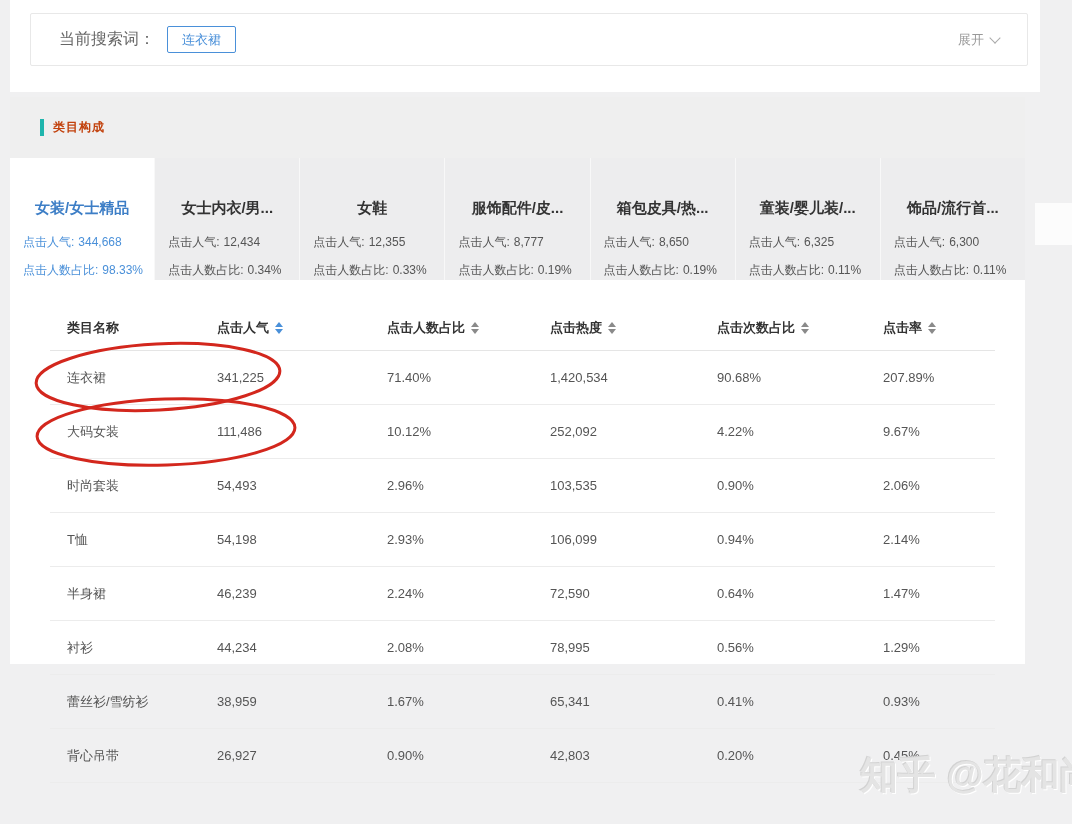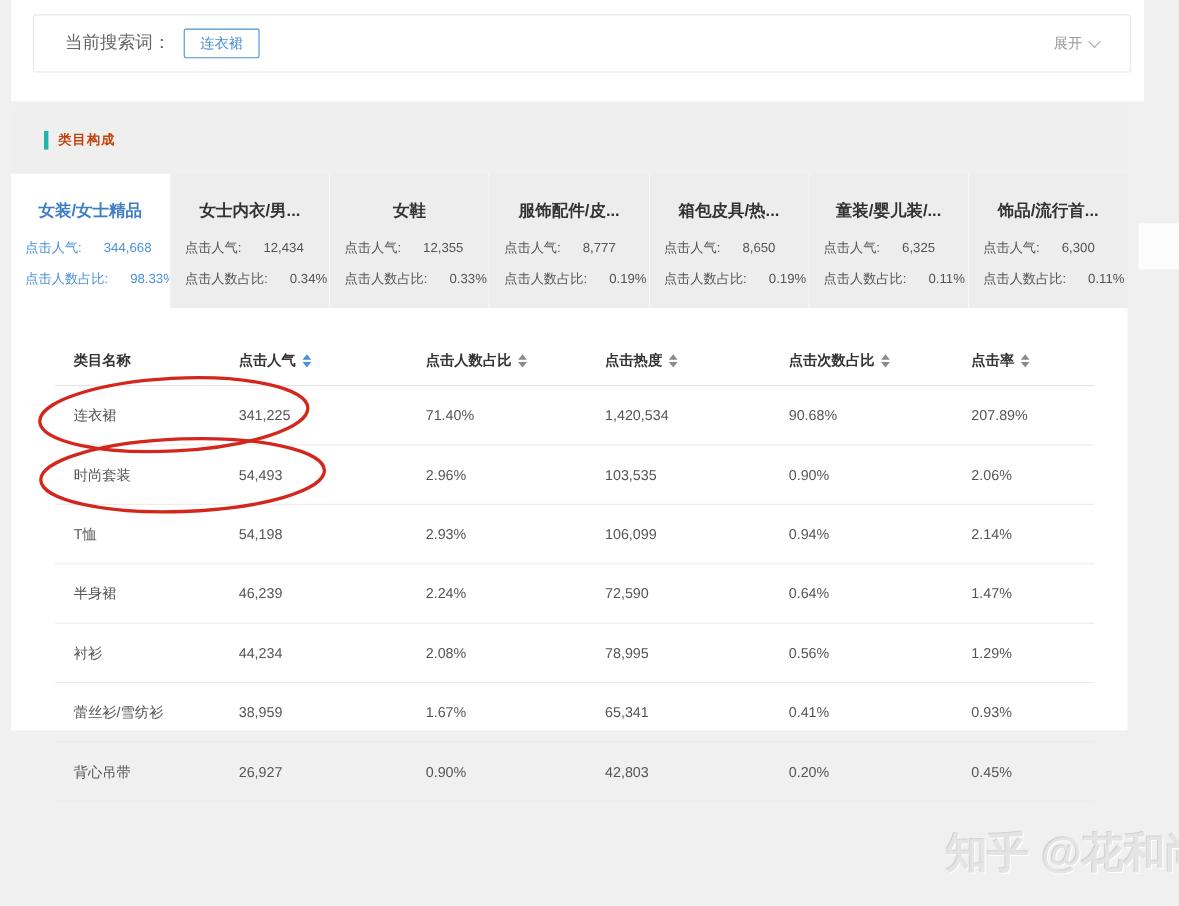--- a/index.html
+++ b/index.html
@@ -39,26 +39,26 @@
     position:absolute;left:10px;top:158px;width:1015px;height:122px;
     display:flex;background:#ededee;
   }
   .card{
     flex:1;box-sizing:border-box;border-right:1px solid #f8f8f8;cursor:pointer;
     background:#ededee;overflow:hidden;
   }
   .card:last-child{border-right:none;}
   .card.active{background:#fff;}
   .card-title{
-    margin-top:24px;text-align:center;font-size:15px;font-weight:bold;color:#333;
+    margin-top:41px;text-align:center;font-size:15px;font-weight:bold;color:#333;
     white-space:nowrap;overflow:hidden;
   }
   .card-stat{margin:16px 0 0 13px;font-size:12px;color:#555;white-space:nowrap;}
   .card-stat + .card-stat{margin-top:11px;}
-  .card-stat .sv{margin-left:20px;}
+  .card-stat .sv{margin-left:4px;}
   .card.active .card-title{color:#3d7ec6;}
   .card.active .card-stat{color:#4a90d9;}
   
   .table-area{
     position:absolute;left:10px;top:280px;width:1015px;height:384px;background:#fff;
     padding:25px 30px 0 40px;box-sizing:border-box;
   }
   .hrow{display:flex;align-items:center;height:45px;border-bottom:1px solid #e5e5e5;padding-left:17px;}
   .th{font-size:13px;font-weight:bold;color:#333;display:flex;align-items:center;box-sizing:border-box;}
   .tr{display:flex;align-items:center;height:53px;border-bottom:1px solid #ececec;padding-left:17px;}
@@ -179,20 +179,28 @@
   <div>
       <div class="tr">
         <div class="td c1">连衣裙</div>
         <div class="td c2">341,225</div>
         <div class="td c3">71.40%</div>
         <div class="td c4">1,420,534</div>
         <div class="td c5">90.68%</div>
         <div class="td c6">207.89%</div>
       </div>
       <div class="tr">
+        <div class="td c1">大码女装</div>
+        <div class="td c2">111,486</div>
+        <div class="td c3">10.12%</div>
+        <div class="td c4">252,092</div>
+        <div class="td c5">4.22%</div>
+        <div class="td c6">9.67%</div>
+      </div>
+      <div class="tr">
         <div class="td c1">时尚套装</div>
         <div class="td c2">54,493</div>
         <div class="td c3">2.96%</div>
         <div class="td c4">103,535</div>
         <div class="td c5">0.90%</div>
         <div class="td c6">2.06%</div>
       </div>
       <div class="tr">
         <div class="td c1">T恤</div>
         <div class="td c2">54,198</div>

